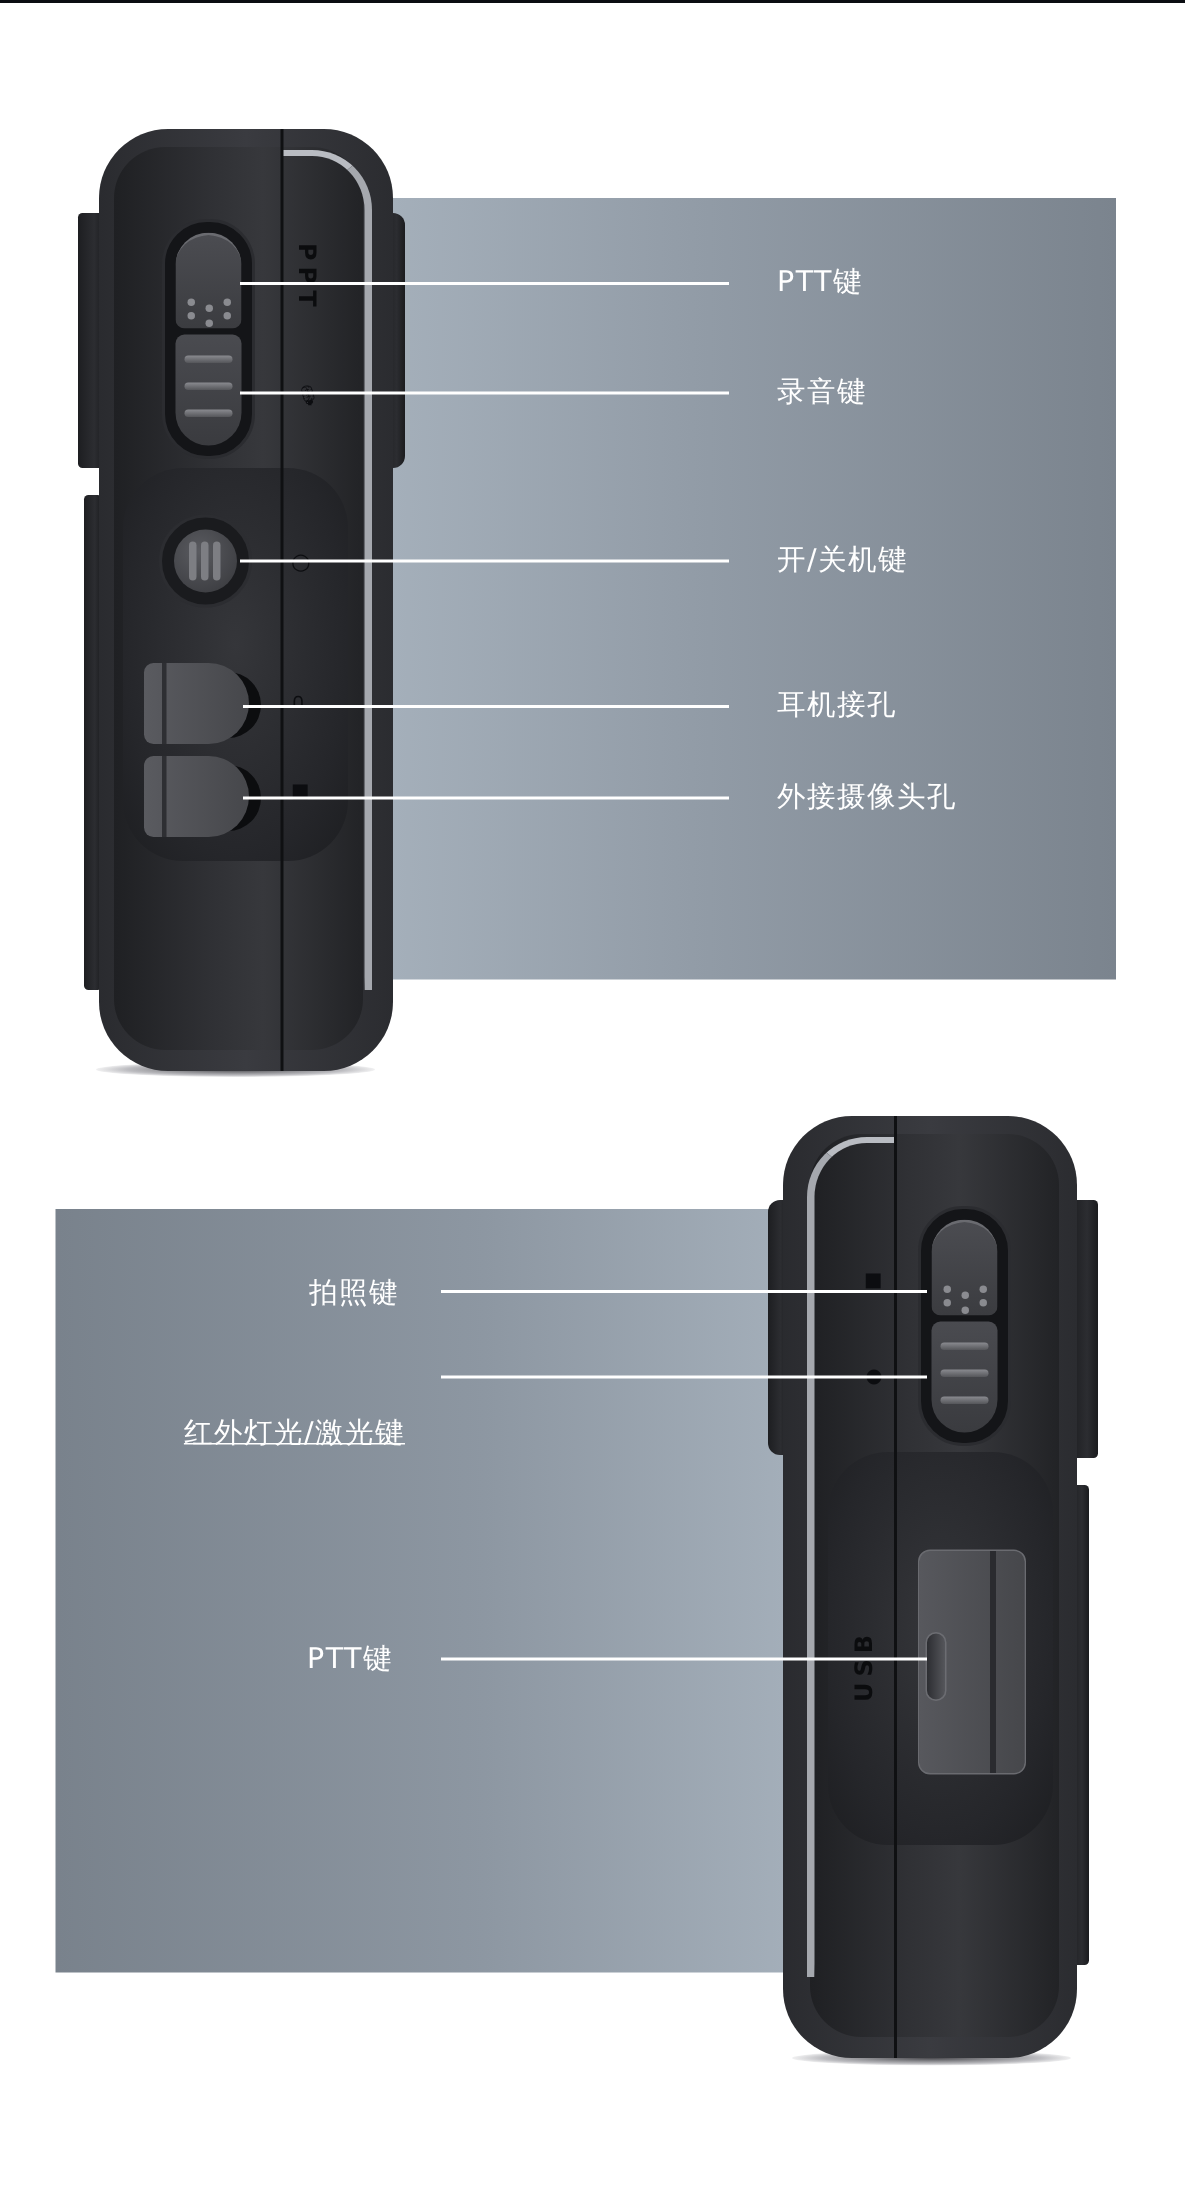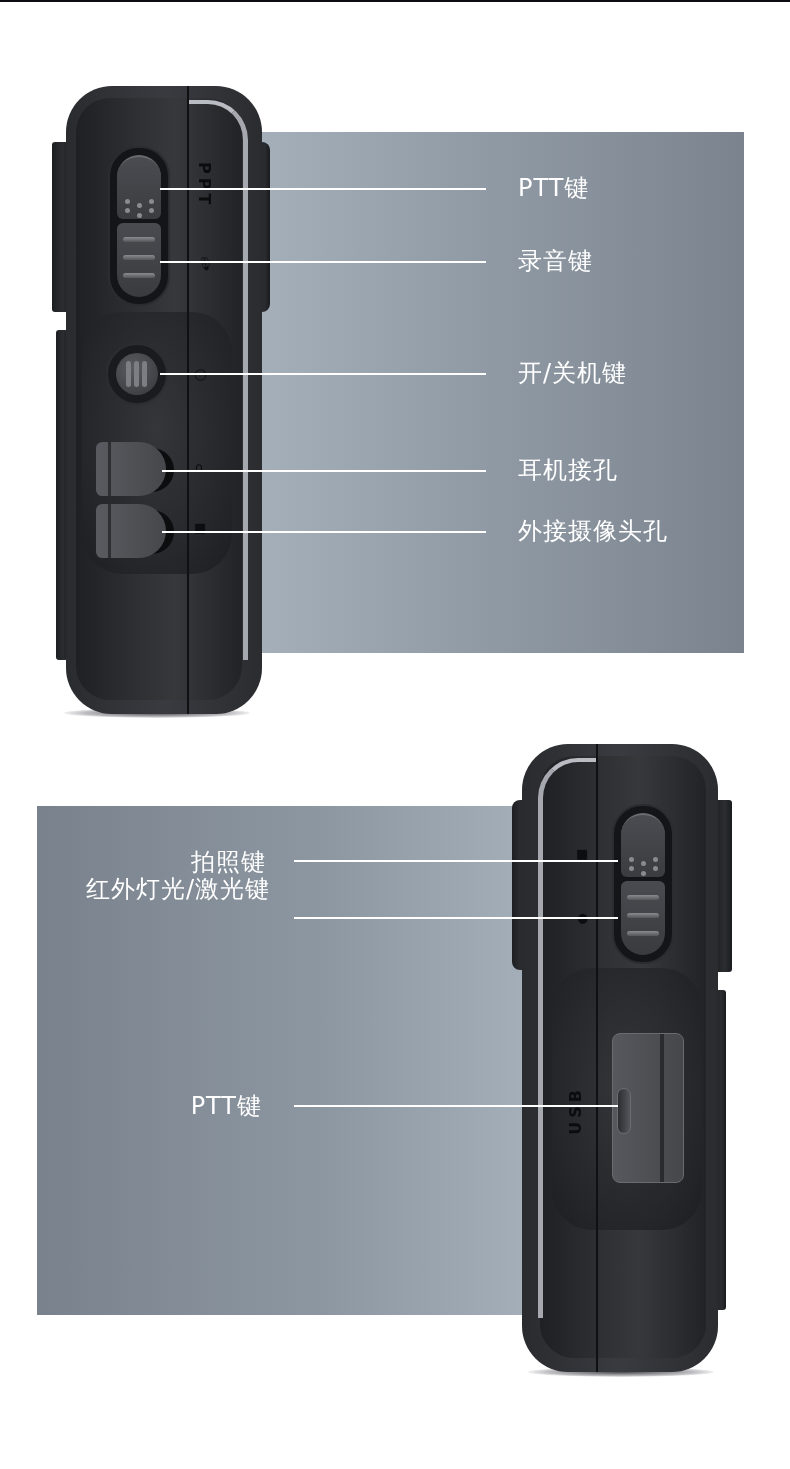--- a/index.html
+++ b/index.html
@@ -6,21 +6,21 @@
   html, body { width: 790px; height: 1469px; background: #ffffff; overflow: hidden; }
   body { position: relative; font-family: "DejaVu Sans", "Liberation Sans", sans-serif; }
   .topline { position: absolute; left: 0; top: 0; width: 790px; height: 2px; background: #0b0d12; }
 
   .panel { position: absolute; }
   .panel-top { left: 230px; top: 132px; width: 514px; height: 521px;
     background: linear-gradient(90deg, #a7b2bd 0%, #929ca7 45%, #7b848e 100%); }
   .panel-bottom { left: 37px; top: 806px; width: 520px; height: 509px;
     background: linear-gradient(90deg, #79828c 0%, #8d97a2 55%, #a7b2bd 100%); }
 
-  .label { position: absolute; color: #ffffff; font-size: 24px; letter-spacing: 1px; white-space: nowrap; line-height: 30px; }
+  .label { position: absolute; color: #ffffff; font-size: 19px; letter-spacing: 1px; white-space: nowrap; line-height: 30px; }
   .label.right { text-align: right; }
   .leader { position: absolute; height: 2px; background: #ffffff; }
 
   
   .device { position: absolute; }
   .shadow { position: absolute; height: 10px; border-radius: 50%;
     background: radial-gradient(ellipse at center, rgba(40,40,45,0.85) 0%, rgba(90,90,100,0.4) 55%, rgba(255,255,255,0) 75%); }
   .clip { position: absolute; background: linear-gradient(90deg,#1d1e21,#2c2d31 60%,#1a1b1e); border-radius: 3px; }
   .shell { position: absolute; border-radius: 46px; background: linear-gradient(90deg,#2a2b2f 0%,#3a3b40 50%,#2b2c30 100%); }
   .inner { position: absolute; border-radius: 34px; background: linear-gradient(90deg,#1f2023 0%,#303135 40%,#37383c 60%,#222326 100%); }
@@ -154,17 +154,17 @@
   <div class="usb-cover" style="left:612px;top:1033px;width:72px;height:150px;">
     <span class="usb-groove" style="left:47px;top:0;height:148px;"></span>
     <span class="usb-slot" style="left:4px;top:54px;"></span>
   </div>
   <div class="vtext" style="left:566px;top:1086px;transform:rotate(180deg);">USB</div>
 </div>
 
 <div class="label right" style="right:524px;top:847px;">拍照键</div>
 <div class="leader" style="left:294px;top:860px;width:324px;"></div>
 
-<div class="label right" style="right:520px;top:874px;">红外灯光/激光键</div>
+<div class="label right" style="right:520px;top:940px;text-decoration:underline;">红外灯光/激光键</div>
 <div class="leader" style="left:294px;top:917px;width:324px;"></div>
 
 <div class="label right" style="right:528px;top:1091px;">PTT键</div>
 <div class="leader" style="left:294px;top:1105px;width:324px;"></div>
 
 </body></html>

